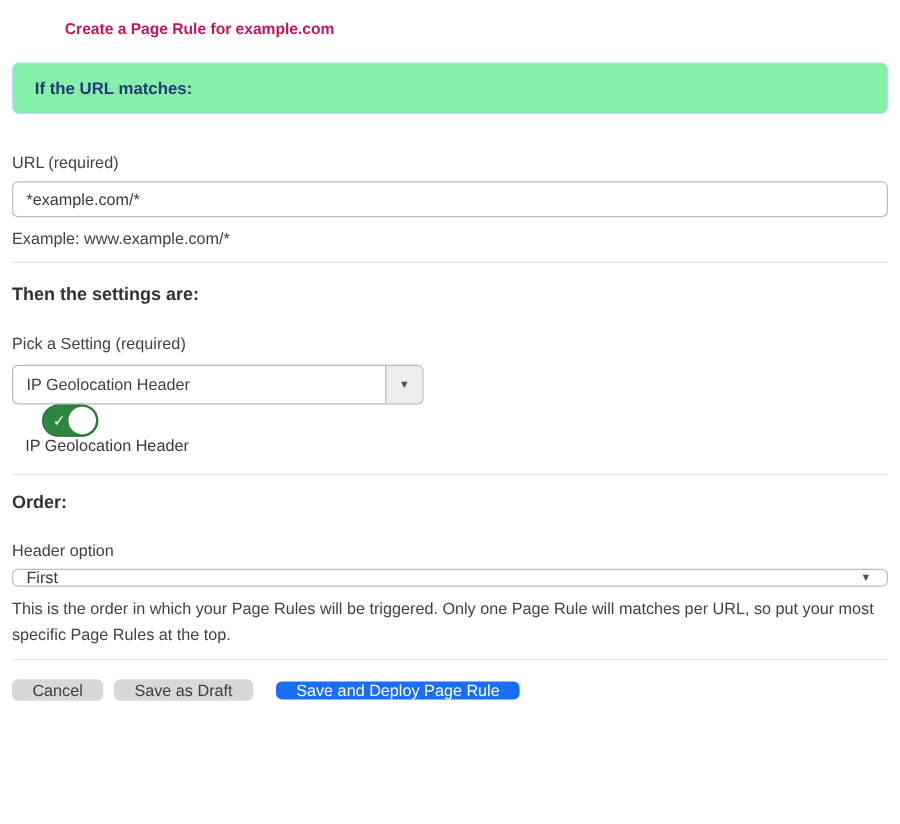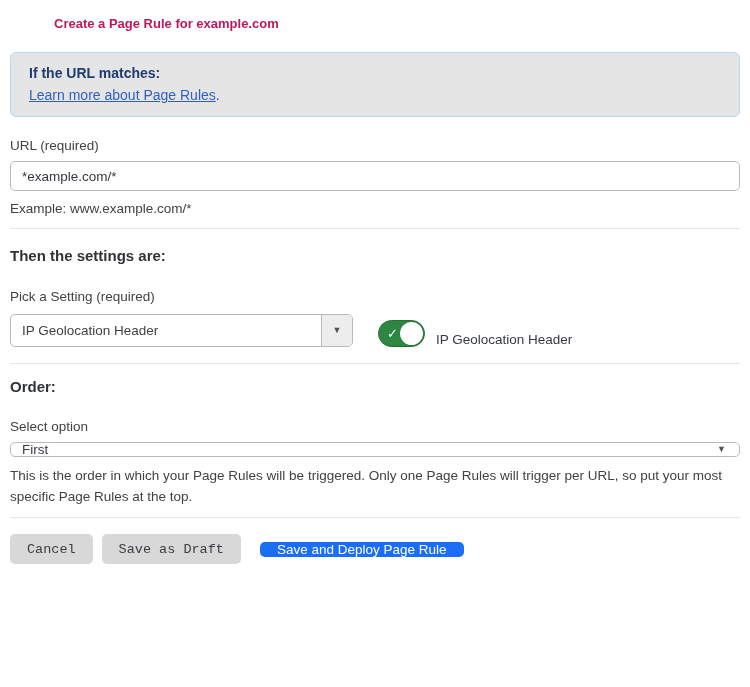--- a/index.html
+++ b/index.html
@@ -11,56 +11,56 @@
   }
   .page { padding: 0 10px; }
 
   h1.page-title {
     margin-top: 12px;
     font-size: 13px; line-height: 24px; font-weight: 700; color: #be185d; margin-left: 44px;
   }
 
   .info-box {
     margin-top: 16px;
-    background: #e5e5e5;
+    background: #86efac;
     border: 1px solid #b7d8f6;
     border-radius: 6px;
     padding: 9px 18px 10px 18px;
     color: #1e3c70;
     font-size: 14px; line-height: 22px;
   }
   .info-heading { font-weight: 700; }
   .info-body { max-width: 660px; }
   .info-link { color: #2f5fc4; text-decoration: underline; cursor: pointer; }
 
   .field-label { font-size: 13.5px; color: #424242; line-height: 17px; }
   .field-helper { font-size: 13.5px; color: #424242; line-height: 21px; }
 
-  .url-label { margin-top: 20px; }
+  .url-label { margin-top: 32px; }
   .text-input {
     display: block; width: 100%; height: 30px; margin-top: 7px;
     border: 1px solid #bcbcbc; border-radius: 5px;
     padding: 0 11px; font-size: 13.5px; color: #36393f;
     font-family: inherit; background: #ffffff; outline: none;
   }
   .url-helper { margin-top: 7px; }
 
   .divider { border: none; border-top: 1px solid #e7e7e7; height: 0; }
   .divider-1 { margin-top: 9px; }
   .divider-2 { margin-top: 16px; }
   .divider-3 { margin-top: 10px; }
 
   h2.section-heading {
     font-size: 15px; line-height: 19px; font-weight: 700; color: #303336;
   }
   .settings-heading { margin-top: 17px; }
   .order-heading { margin-top: 13px; }
 
   .pick-label { margin-top: 23px; }
-  .setting-row { margin-top: 9px; display: flex; align-items: flex-end; }
+  .setting-row { margin-top: 9px; display: flex; align-items: flex-start; flex-direction: column; }
 
   .dropdown {
     width: 343px; height: 33px;
     border: 1px solid #b9b9b9; border-radius: 5px;
     display: flex; align-items: stretch; overflow: hidden;
     background: #ffffff; cursor: pointer;
   }
   .dropdown-value {
     flex: 1; padding: 0 11px; font-size: 13.5px; color: #424242;
     display: flex; align-items: center; white-space: nowrap;
@@ -100,37 +100,36 @@
   .select-full {
     margin-top: 7px; width: 100%; height: 15px;
     border: 1px solid #bcbcbc; border-radius: 5px;
     display: flex; align-items: center; justify-content: space-between;
     padding: 0 13px 0 11px; background: #ffffff; cursor: pointer;
     font-size: 13.5px; color: #36393f;
   }
   .order-helper { margin-top: 8px; max-width: 730px; }
 
   .footer-row { margin-top: 16px; display: flex; align-items: center; }
-  .footer-row .gray-btn { height: 30px; margin-right: 9px; font-family: Liberation Mono, monospace; }
+  .footer-row .gray-btn { height: 18px; margin-right: 9px; }
   .blue-btn {
     height: 15px; padding: 0 17px; margin-left: 10px;
     background: #1a6ef5; color: #ffffff;
     border: none; border-radius: 5px; font-size: 13.5px;
   }
 </style>
 </head>
 <body>
 
 <div class="page">
 
   <h1 class="page-title">Create a Page Rule for example.com</h1>
 
   <div class="info-box">
     <div class="info-heading">If the URL matches:</div>
-    <div class="info-link-line"><a class="info-link">Learn more about Page Rules</a><span>.</span></div>
   </div>
 
   <div class="field-label url-label">URL (required)</div>
   <input class="text-input" type="text" value="*example.com/*" style="">
   <div class="field-helper url-helper">Example: www.example.com/*</div>
 
   <hr class="divider divider-1">
 
   <h2 class="section-heading settings-heading">Then the settings are:</h2>
 
@@ -148,28 +147,28 @@
       <span class="toggle-knob"></span>
     </div>
     <span class="toggle-text">IP Geolocation Header</span>
   </div>
 
 
   <hr class="divider divider-2">
 
   <h2 class="section-heading order-heading">Order:</h2>
 
-  <div class="field-label select-label">Select option</div>
+  <div class="field-label select-label">Header option</div>
 
   <div class="select-full">
     <span>First</span>
     <span class="arrow-glyph">▼</span>
   </div>
 
-  <div class="field-helper order-helper">This is the order in which your Page Rules will be triggered. Only one Page Rules will trigger per URL, so put your most specific Page Rules at the top.</div>
+  <div class="field-helper order-helper">This is the order in which your Page Rules will be triggered. Only one Page Rule will matches per URL, so put your most specific Page Rules at the top.</div>
 
   <hr class="divider divider-3">
 
   <div class="footer-row">
     <button class="gray-btn">Cancel</button>
     <button class="gray-btn">Save as Draft</button>
     <button class="blue-btn">Save and Deploy Page Rule</button>
   </div>
 
 </div>

